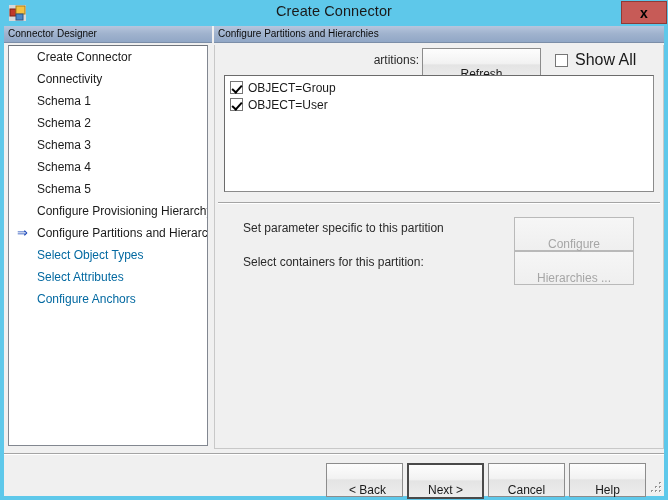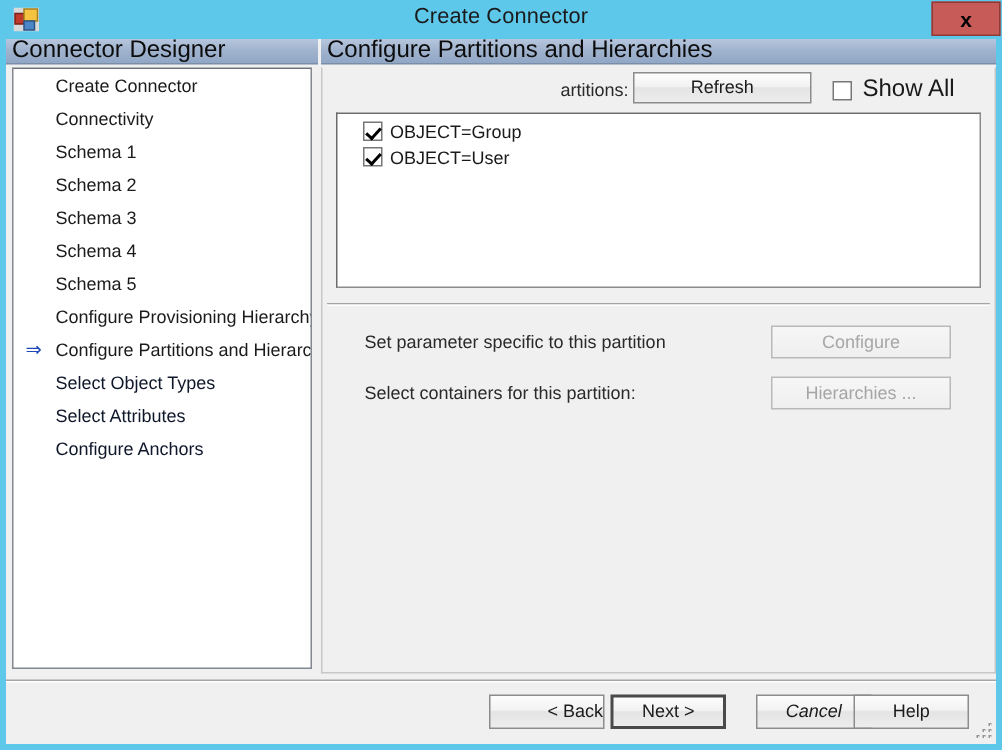--- a/index.html
+++ b/index.html
@@ -79,21 +79,21 @@
     width: 208px;
     height: 423px;
   }
   .panel-header {
     position: absolute;
     left: 0; top: 0;
     height: 17px;
     background: linear-gradient(to bottom, #b6c6dd 0%, #9fb2cd 50%, #91a7c6 100%);
     border-bottom: 1px solid #7b8ea8;
     box-sizing: border-box;
-    font-size: 16px;
+    font-size: 10px;
     color: #0c0c0c;
     padding-left: 4px;
     line-height: 16px;
     white-space: nowrap;
     overflow: hidden;
   }
   .left-panel .panel-header { width: 208px; }
 
   .tree-box {
     position: absolute;
@@ -109,21 +109,21 @@
   .tree-item {
     position: relative;
     height: 22px;
     line-height: 22px;
     padding-left: 28px;
     font-size: 12px;
     color: #1b1b1b;
     white-space: nowrap;
     cursor: default;
   }
-  .tree-item.disabled { color: #0f172a; }
+  .tree-item.disabled { color: #0369a1; }
   .tree-item .cur-arrow {
     position: absolute;
     left: 8px; top: 0;
     width: 14px;
     line-height: 22px;
     color: #1c48b8;
     font-size: 13px;
   }
 
   
@@ -164,21 +164,21 @@
   }
   .btn {
     background: linear-gradient(to bottom, #fdfdfd 0%, #f2f2f2 45%, #e4e4e4 50%, #ededed 100%);
     border: 1px solid #8c8c8c;
     box-sizing: border-box;
     font-family: "Liberation Sans", sans-serif;
     font-size: 12px;
     color: #1a1a1a;
     text-align: center;
     cursor: pointer;
-    padding: 0;
+    padding: 16px;
   }
   .btn.disabled {
     color: #a6a6a6;
     border-color: #b9b9b9;
     background: linear-gradient(to bottom, #f6f6f6 0%, #efefef 100%);
     cursor: default;
   }
   .btn-refresh {
     position: absolute;
     left: 207px; top: 3px;
@@ -228,21 +228,21 @@
     border-top-color: #6b6b6b;
     border-left-color: #6b6b6b;
     box-sizing: border-box;
     overflow: hidden;
     padding-top: 3px;
   }
   .list-item {
     display: flex;
     align-items: center;
     height: 17px;
-    padding-left: 17px;
+    padding-left: 5px;
     cursor: default;
   }
   .list-item .lbl {
     font-size: 12px;
     color: #1a1a1a;
     margin-left: 5px;
     white-space: nowrap;
   }
 
   .hsep {
@@ -298,21 +298,21 @@
     top: 8px;
     width: 77px; height: 23px;
     line-height: 21px;
   }
   .btn-nav.focused {
     border: 2px solid #4a4a4a;
     line-height: 19px;
   }
   #btn-back { left: 322px; text-align: right; }
   #btn-next { left: 403px; }
-  #btn-cancel { left: 500px; font-style: italic; }
+  #btn-cancel { left: 484px; }
   #btn-help { left: 565px; }
 
   .grip {
     position: absolute;
     right: 2px; bottom: 2px;
     width: 13px; height: 13px;
   }
 </style>
 </head>
 <body>

